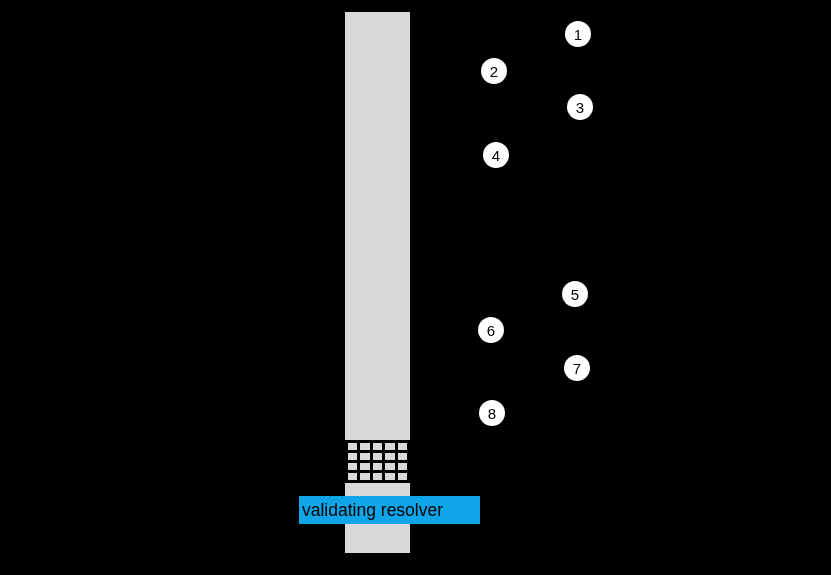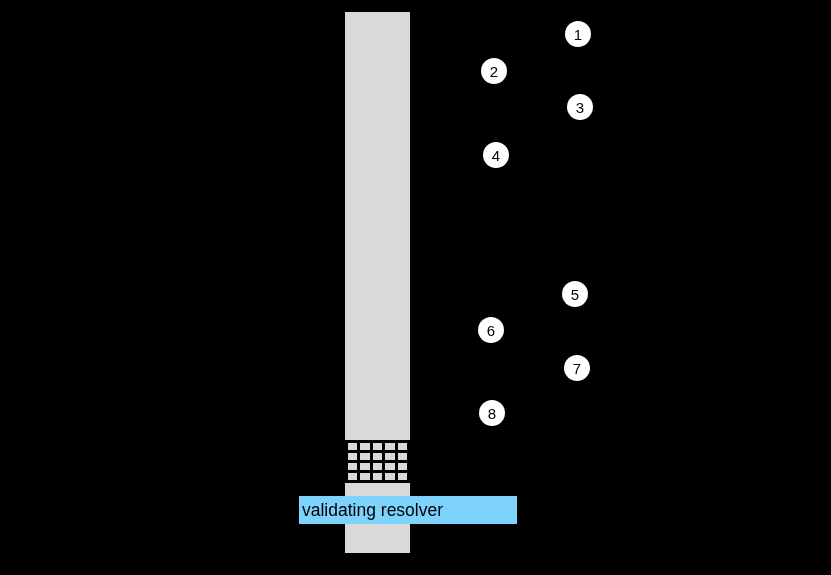--- a/index.html
+++ b/index.html
@@ -37,23 +37,23 @@
     grid-template-rows: repeat(4, 1fr);
     gap: 3px;
   }
   .cache-cell {
     background: #d9d9d9;
   }
   .resolver-label {
     position: absolute;
     left: 299px;
     top: 496px;
-    width: 218px;
+    width: 181px;
     height: 28px;
-    background: #7dd3fc;
+    background: #0ea5e9;
     color: #000000;
     font-size: 17.5px;
     line-height: 28px;
     padding-left: 3px;
     box-sizing: border-box;
     white-space: nowrap;
   }
   .step-marker {
     position: absolute;
     width: 26px;

